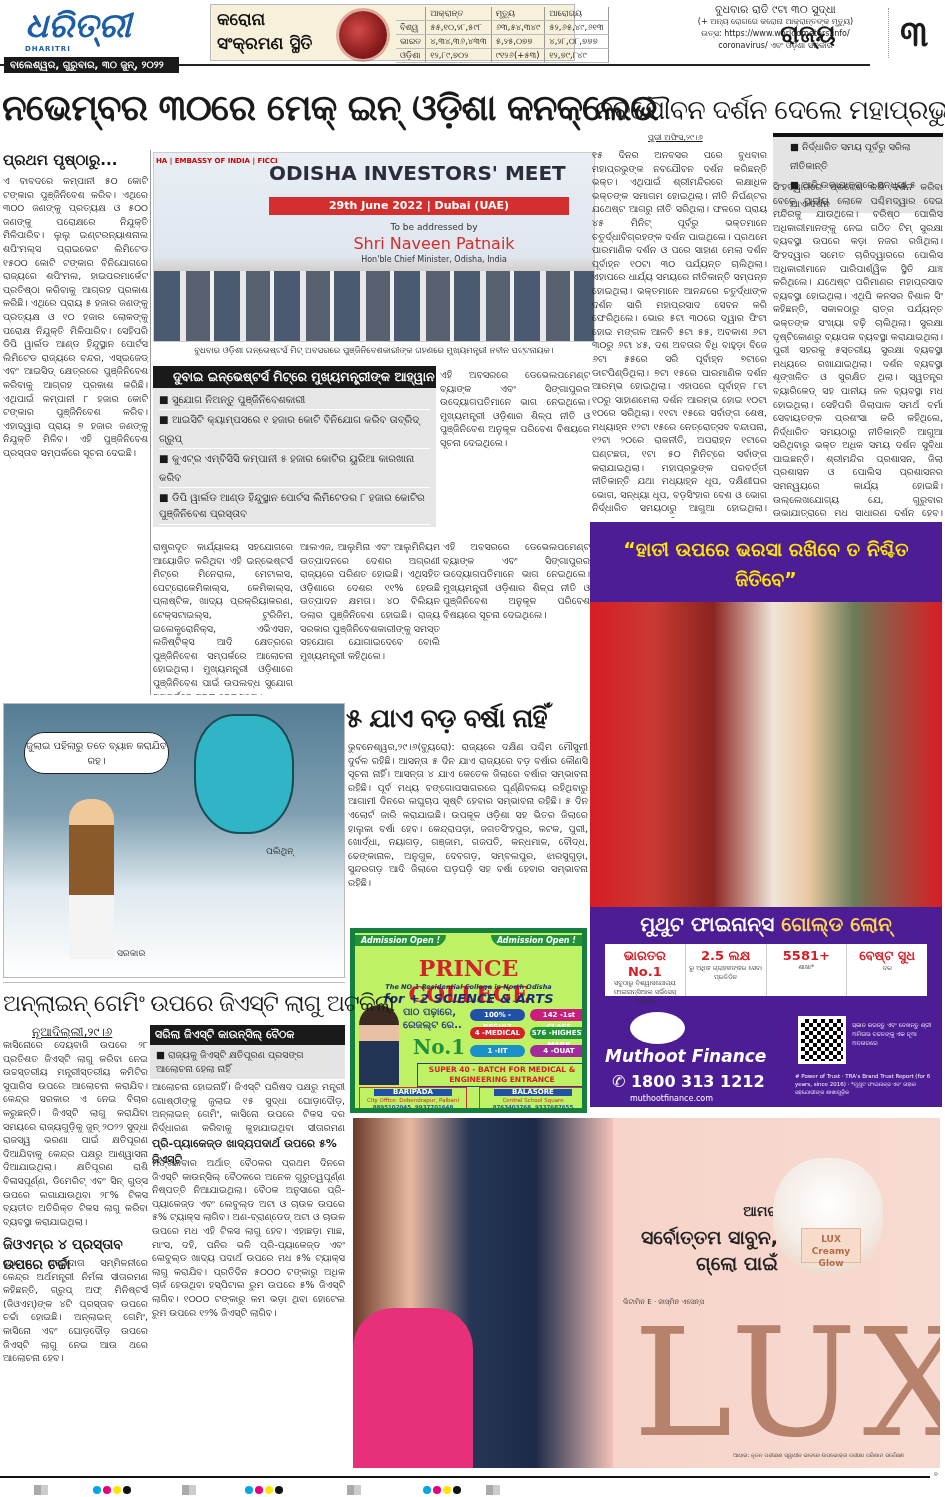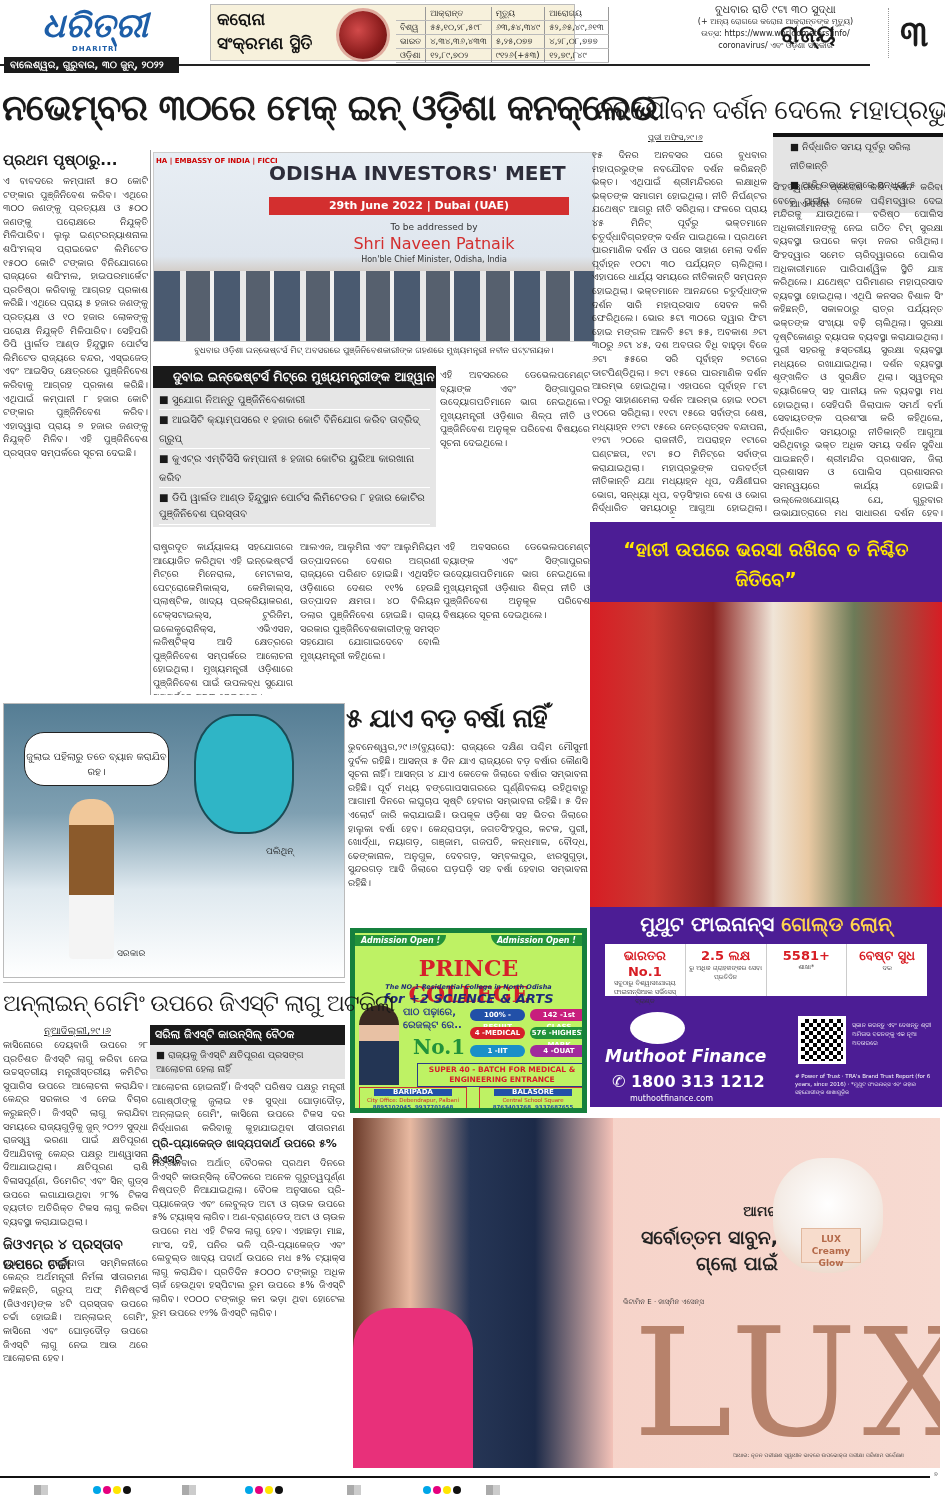--- a/index.html
+++ b/index.html
@@ -1,18 +1,18 @@
 <!DOCTYPE html>
 <html><head>
 <meta charset="utf-8">
 <style>
 *{box-sizing:border-box;margin:0;padding:0}
 body{width:945px;height:1497px;background:#fff;font-family:"DejaVu Sans",sans-serif;color:#1a1a1a;position:relative;overflow:hidden}
 .abs{position:absolute}
-.masthead-logo{left:25px;top:5px;width:140px;height:52px;text-align:center}
+.masthead-logo{left:25px;top:5px;width:140px;height:52px;text-align:left}
 .logo-text{font-family:"DejaVu Serif",serif;font-size:34px;font-weight:bold;color:#1d5ea8;line-height:40px;font-style:italic}
 .logo-sub{font-size:7px;color:#1d5ea8;font-weight:bold;letter-spacing:1px}
 .dateline{left:4px;top:57px;width:175px;height:16px;background:#1a1a1a;color:#fff;font-size:10px;line-height:16px;padding-left:6px;font-weight:bold}
 .rule-top{left:0;top:64px;width:870px;height:2px;background:#222}
 .covid-box{left:210px;top:4px;width:365px;height:57px;background:#f7f1dc;border:1px solid #bbb}
 .covid-title{left:6px;top:2px;font-size:17px;font-weight:bold;color:#111;line-height:24px;width:120px}
 .virus{left:128px;top:6px;width:48px;height:48px;border-radius:50%;background:radial-gradient(circle at 40% 40%,#d24a4a,#8a1c1c 60%,#5a0e0e);box-shadow:0 0 0 3px rgba(180,40,40,.35)}
 .covid-table{left:185px;top:2px;font-size:8.5px;border-collapse:collapse}
 .covid-table td,.covid-table th{padding:1px 4px;border-right:1px solid #999;border-bottom:1px solid #bbb;white-space:nowrap;font-weight:normal;text-align:left}
 .covid-note{left:478px;top:4px;width:175px;font-size:8px;text-align:center;line-height:12px}
@@ -29,21 +29,21 @@
 .banner-addr{position:absolute;left:150px;top:68px;width:260px;text-align:center;font-size:9px;color:#333;line-height:12px}
 .banner-name{position:absolute;left:150px;top:82px;width:260px;text-align:center;font-size:16px;color:#d32f2f;line-height:18px}
 .banner-cm{position:absolute;left:150px;top:102px;width:260px;text-align:center;font-size:8px;color:#333}
 .banner-logos{position:absolute;left:2px;top:4px;font-size:7px;color:#c00;font-weight:bold}
 .people-row{position:absolute;left:0;top:118px;width:442px;height:72px;background:repeating-linear-gradient(90deg,#4a5a70 0 26px,#e8e8e8 26px 32px,#56606e 32px 56px,#f1f1f1 56px 60px)}
 .photo-caption{left:153px;top:344px;width:442px;font-size:8.5px;text-align:center;line-height:12px}
 .boxhead{left:153px;top:366px;width:283px;height:22px;background:#1a1a1a;color:#fff;font-size:12.5px;font-weight:bold;line-height:22px;padding-left:20px}
 .bullets{left:153px;top:388px;width:283px;background:#e6e6e6;padding:2px 6px;font-size:10.2px;line-height:19px}
 .bullets div{border-bottom:1px solid #fff}
 .cartoon{left:3px;top:703px;width:342px;height:275px;background:linear-gradient(180deg,#557d94 0%,#7fa0b2 40%,#dfe9ef 68%,#ffffff 100%);border:1px solid #bbb;overflow:hidden}
-.bubble{position:absolute;left:20px;top:28px;width:145px;height:54px;background:#fff;border:1.5px solid #222;border-radius:20px;font-size:10px;text-align:center;line-height:15px;padding-top:16px}
+.bubble{position:absolute;left:20px;top:28px;width:145px;height:42px;background:#fff;border:1.5px solid #222;border-radius:20px;font-size:10px;text-align:center;line-height:15px;padding-top:5px}
 .bag{position:absolute;left:190px;top:10px;width:100px;height:120px;background:#2fb5c6;border-radius:40% 40% 45% 45%;border:2px solid #1b4b55}
 .man{position:absolute;left:65px;top:95px;width:45px;height:160px;background:linear-gradient(180deg,#f1c89a 0 16%,#8b5a2b 16% 60%,#f4f4f4 60% 100%);border-radius:20px 20px 4px 4px}
 .cartoon-label1{position:absolute;left:262px;top:142px;font-size:9px}
 .cartoon-label2{position:absolute;left:113px;top:244px;font-size:9px}
 .rain-head{left:346px;top:700px;width:245px;font-size:26px;font-weight:bold;line-height:36px;white-space:nowrap;letter-spacing:-1px}
 .muthoot{left:590px;top:522px;width:352px;height:585px;background:#4c1d95;overflow:hidden}
 .mut-quote{position:absolute;left:0;top:12px;width:100%;text-align:center;font-size:19px;font-weight:bold;color:#ffe600;line-height:30px}
 .mut-people{position:absolute;left:0;top:80px;width:100%;height:305px;background:linear-gradient(90deg,#d71d24 0%,#c93a32 18%,#8b2320 35%,#f0e5d8 52%,#e9c9a3 62%,#6c7b58 75%,#d71d24 100%)}
 .mut-title{position:absolute;left:0;top:388px;width:100%;text-align:center;font-size:20px;font-weight:bold;color:#fff;line-height:28px}
 .mut-title span{color:#ffd34d}
@@ -234,21 +234,21 @@
   <div class="pc-pill" style="left:115px;top:112px;width:55px;background:#1a8fc8">1 -IIT</div>
   <div class="pc-pill" style="left:175px;top:112px;width:58px;background:#a12a9c">4 -OUAT</div>
   <div class="pc-super">SUPER 40 - BATCH FOR MEDICAL &amp; ENGINEERING ENTRANCE</div>
   <div class="pc-branch" style="left:4px"><b>BARIPADA</b><span>City Office: Debendrapur, Palbani</span><br><span style="color:#2250a8;font-weight:bold">8895102045, 9937701648 8328860876, 8917349558</span></div>
   <div class="pc-branch" style="left:124px"><b>BALASORE</b><span>Central School Square</span><br><span style="color:#2250a8;font-weight:bold">8763403768, 9337687655 9937701648, 8984221910</span></div>
   <div class="pc-footer">Guided by the National Repute Mathematics Mentor Mr. K.C. Swain</div>
 </div>
 
 <div class="abs" style="left:3px;top:982px;width:342px;height:1px;background:#bbb"></div>
 <div class="abs" style="left:3px;top:988px;font-size:23px;line-height:30px;white-space:nowrap;letter-spacing:-1px">ଅନ୍‌ଲାଇନ୍ ଗେମିଂ ଉପରେ ଜିଏସ୍‌ଟି ଲାଗୁ ଅଟକିଲା</div>
-<div class="abs" style="left:44px;top:1025px;font-size:10px;text-decoration:underline">ନୂଆଦିଲ୍ଲୀ,୨୯।୬</div>
+<div class="abs" style="left:32px;top:1025px;font-size:12px;text-decoration:underline">ନୂଆଦିଲ୍ଲୀ,୨୯।୬</div>
 <div class="abs col-text" style="left:3px;top:1038px;width:145px;height:192px;overflow:hidden">କାସିନୋରେ ଦେୟବାଜି ଉପରେ ୨୮ ପ୍ରତିଶତ ଜିଏସ୍‌ଟି ଲାଗୁ କରିବା ନେଇ ଉଚ୍ଚସ୍ତରୀୟ ମନ୍ତ୍ରୀସ୍ତରୀୟ କମିଟିର ସୁପାରିସ ଉପରେ ଆଲୋଚନା କରାଯିବ। କେନ୍ଦ୍ର ସରକାର ଏ ନେଇ ବିଚାର କରୁଛନ୍ତି। ଜିଏସ୍‌ଟି ଲାଗୁ କରାଯିବା ସମୟରେ ରାଜ୍ୟଗୁଡ଼ିକୁ ଜୁନ୍ ୨୦୨୨ ସୁଦ୍ଧା ରାଜସ୍ୱ ଭରଣା ପାଇଁ କ୍ଷତିପୂରଣ ଦିଆଯିବାକୁ କେନ୍ଦ୍ର ପକ୍ଷରୁ ଆଶ୍ୱାସନା ଦିଆଯାଇଥିଲା। କ୍ଷତିପୂରଣ ରାଶି ବିଳାସପୂର୍ଣ୍ଣ, ଡିମେରିଟ୍ ଏବଂ ସିନ୍ ଗୁଡ୍ସ ଉପରେ ଲଗାଯାଉଥିବା ୨୮% ଟିକସ ବ୍ୟତୀତ ଅତିରିକ୍ତ ଟିକସ ଲାଗୁ କରିବା ବ୍ୟବସ୍ଥା କରାଯାଇଥିଲା।</div>
 <div class="abs" style="left:150px;top:1025px;width:195px;height:20px;background:#1a1a1a;color:#fff;font-size:11px;font-weight:bold;line-height:20px;padding-left:5px">ସରିଲା ଜିଏସ୍‌ଟି କାଉନ୍‌ସିଲ୍ ବୈଠକ</div>
 <div class="abs" style="left:150px;top:1045px;width:195px;background:#e4e4e4;font-size:9.5px;line-height:14px;padding:3px 6px">■ <span>ରାଜ୍ୟକୁ ଜିଏସ୍‌ଟି କ୍ଷତିପୂରଣ ପ୍ରସଙ୍ଗ ଆଲୋଚନା ହେଲା ନାହିଁ</span></div>
 <div class="abs col-text" style="left:152px;top:1080px;width:193px;height:56px;overflow:hidden">ଆଲୋଚନା ହୋଇନାହିଁ। ଜିଏସ୍‌ଟି ପରିଷଦ ପକ୍ଷରୁ ମନ୍ତ୍ରୀ ଗୋଷ୍ଠୀଙ୍କୁ ଜୁଲାଇ ୧୫ ସୁଦ୍ଧା ଘୋଡ଼ାଦୌଡ଼, ଅନ୍‌ଲାଇନ୍ ଗେମିଂ, କାସିନୋ ଉପରେ ଟିକସ ଦର ନିର୍ଦ୍ଧାରଣ କରିବାକୁ କୁହାଯାଇଥିବା ସୀତାରମଣ କହିଛନ୍ତି।</div>
 <div class="abs" style="left:152px;top:1136px;width:195px;font-size:11px;font-weight:bold;line-height:16px">ପ୍ରି-ପ୍ୟାକେଜ୍ଡ ଖାଦ୍ୟପଦାର୍ଥ ଉପରେ ୫% ଜିଏସ୍‌ଟି</div>
 <div class="abs col-text" style="left:152px;top:1156px;width:193px;height:315px;overflow:hidden">ମଙ୍ଗଳବାର ଅର୍ଥାତ୍ ବୈଠକର ପ୍ରଥମ ଦିନରେ ଜିଏସ୍‌ଟି କାଉନ୍‌ସିଲ୍ ବୈଠକରେ ଅନେକ ଗୁରୁତ୍ୱପୂର୍ଣ୍ଣ ନିଷ୍ପତ୍ତି ନିଆଯାଇଥିଲା। ବୈଠକ ଅନୁସାରେ ପ୍ରି-ପ୍ୟାକେଜ୍ଡ ଏବଂ ଲେବୁଲ୍ଡ ଅଟା ଓ ଚାଉଳ ଉପରେ ୫% ଟ୍ୟାକ୍ସ ଲାଗିବ। ଅଣ-ବ୍ରାଣ୍ଡେଡ୍ ଅଟା ଓ ଚାଉଳ ଉପରେ ମଧ ଏହି ଟିକସ ଲାଗୁ ହେବ। ଏହାଛଡ଼ା ମାଛ, ମାଂସ, ଦହି, ପନିର ଭଳି ପ୍ରି-ପ୍ୟାକେଜ୍ଡ ଏବଂ ଲେବୁଲ୍ଡ ଖାଦ୍ୟ ପଦାର୍ଥ ଉପରେ ମଧ ୫% ଟ୍ୟାକ୍ସ ଲାଗୁ କରାଯିବ। ପ୍ରତିଦିନ ୫୦୦୦ ଟଙ୍କାରୁ ଅଧିକ ଚାର୍ଜ ହେଉଥିବା ହସ୍ପିଟାଲ ରୁମ ଉପରେ ୫% ଜିଏସ୍‌ଟି ଲାଗିବ। ୧୦୦୦ ଟଙ୍କାରୁ କମ ଭଡ଼ା ଥିବା ହୋଟେଲ ରୁମ ଉପରେ ୧୨% ଜିଏସ୍‌ଟି ଲାଗିବ।</div>
 <div class="abs" style="left:3px;top:1234px;width:145px;font-size:14px;font-weight:bold;line-height:20px">ଜିଓଏମ୍‌ର ୪ ପ୍ରସ୍ତାବ ଉପରେ ଚର୍ଚ୍ଚା</div>
 <div class="abs col-text" style="left:3px;top:1256px;width:145px;height:215px;overflow:hidden">ବୁଧବାର ଖବରଦାତା ସମ୍ମିଳନୀରେ କେନ୍ଦ୍ର ଅର୍ଥମନ୍ତ୍ରୀ ନିର୍ମଳା ସୀତାରମଣ କହିଛନ୍ତି, ଗ୍ରୁପ୍ ଅଫ୍ ମିନିଷ୍ଟର୍ସ (ଜିଓଏମ୍)ଙ୍କ ୪ଟି ପ୍ରସ୍ତାବ ଉପରେ ଚର୍ଚ୍ଚା ହୋଇଛି। ଅନ୍‌ଲାଇନ୍ ଗେମିଂ, କାସିନୋ ଏବଂ ଘୋଡ଼ଦୌଡ଼ ଉପରେ ଜିଏସ୍‌ଟି ଲାଗୁ ନେଇ ଆଉ ଥରେ ଆଲୋଚନା ହେବ।</div>
 
 <div class="abs lux">

